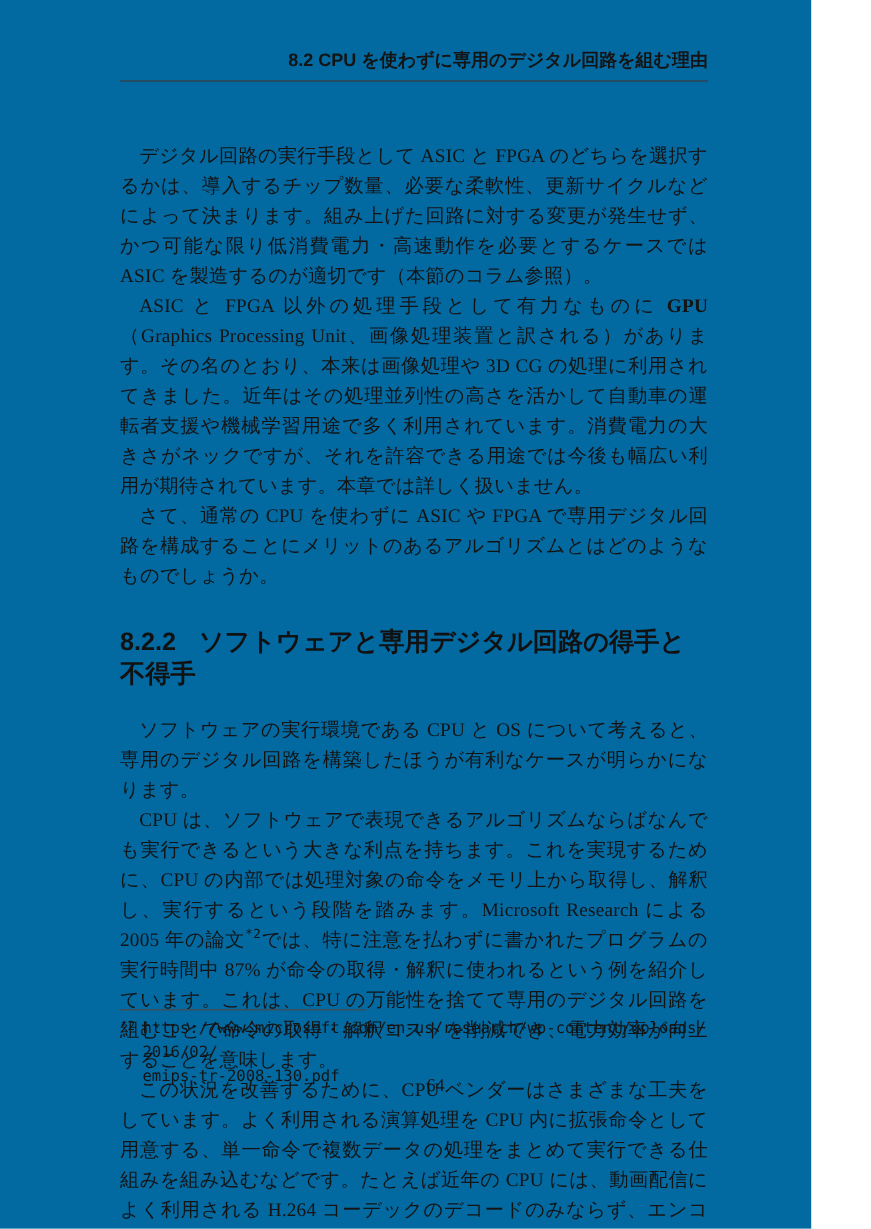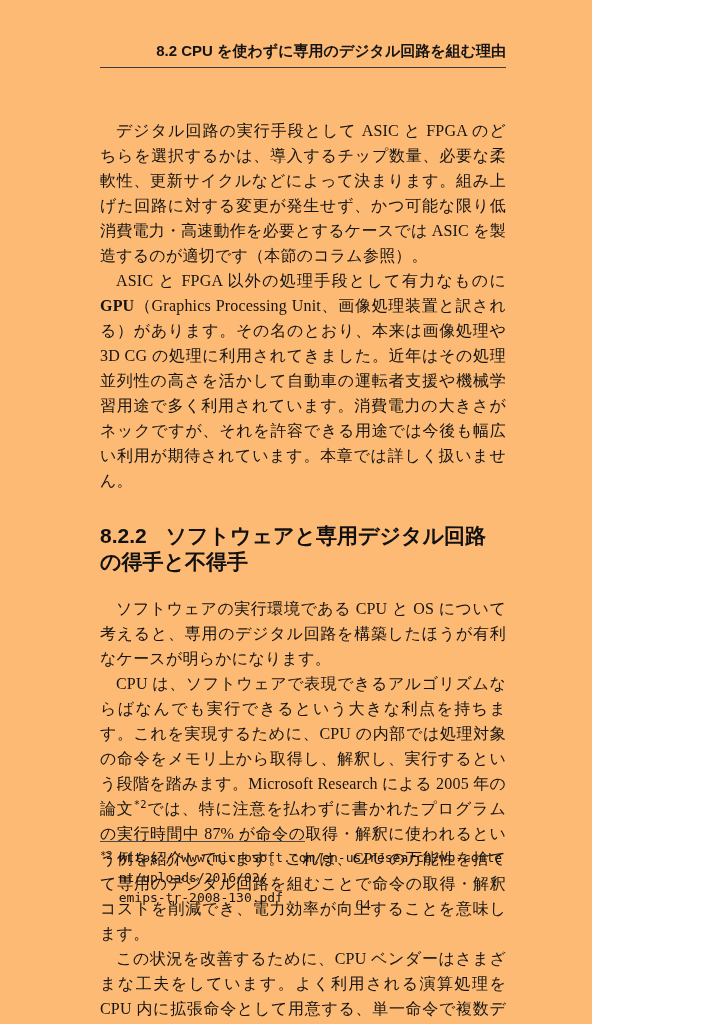--- a/index.html
+++ b/index.html
@@ -2,23 +2,23 @@
 <html lang="ja"><head>
 <meta charset="utf-8">
 <style>
   html, body {
     margin: 0;
     padding: 0;
     background: #ffffff;
   }
   .page {
     position: relative;
-    width: 592px;
+    width: 676px;
     height: 1024px;
-    background: #fdba74;
+    background: #0369a1;
     box-sizing: border-box;
     padding: 42px 86px 0 100px;
     color: #141414;
     font-family: "Liberation Serif", "DejaVu Serif", serif;
     overflow: hidden;
   }
   
   .running-head {
     text-align: right;
     font-family: "Liberation Sans", "DejaVu Sans", sans-serif;
@@ -108,20 +108,21 @@
 <div class="page">
 
   <header class="running-head">8.2 CPU を使わずに専用のデジタル回路を組む理由</header>
 
   <main>
 
     <p class="body">デジタル回路の実行手段として ASIC と FPGA のどちらを選択するかは、導入するチップ数量、必要な柔軟性、更新サイクルなどによって決まります。組み上げた回路に対する変更が発生せず、かつ可能な限り低消費電力・高速動作を必要とするケースでは ASIC を製造するのが適切です（本節のコラム参照）。</p>
 
     <p class="body"><span>ASIC と FPGA 以外の処理手段として有力なものに </span><span class="term-bold">GPU</span><span>（Graphics Processing Unit、画像処理装置と訳される）があります。その名のとおり、本来は画像処理や 3D CG の処理に利用されてきました。近年はその処理並列性の高さを活かして自動車の運転者支援や機械学習用途で多く利用されています。消費電力の大きさがネックですが、それを許容できる用途では今後も幅広い利用が期待されています。本章では詳しく扱いません。</span></p>
 
+    <p class="body">さて、通常の CPU を使わずに ASIC や FPGA で専用デジタル回路を構成することにメリットのあるアルゴリズムとはどのようなものでしょうか。</p>
 
     <h2 class="section"><span class="sec-num">8.2.2</span><span>ソフトウェアと専用デジタル回路の得手と不得手</span></h2>
 
     <p class="body">ソフトウェアの実行環境である CPU と OS について考えると、専用のデジタル回路を構築したほうが有利なケースが明らかになります。</p>
 
 
 
     <p class="body"><span>CPU は、ソフトウェアで表現できるアルゴリズムならばなんでも実行できるという大きな利点を持ちます。これを実現するために、CPU の内部では処理対象の命令をメモリ上から取得し、解釈し、実行するという段階を踏みます。Microsoft Research による 2005 年の論文</span><sup class="fnref">*2</sup><span>では、特に注意を払わずに書かれたプログラムの実行時間中 87% が命令の取得・解釈に使われるという例を紹介しています。これは、CPU の万能性を捨てて専用のデジタル回路を組むことで命令の取得・解釈コストを削減でき、電力効率が向上することを意味します。</span></p>
 
     <p class="body">この状況を改善するために、CPU ベンダーはさまざまな工夫をしています。よく利用される演算処理を CPU 内に拡張命令として用意する、単一命令で複数データの処理をまとめて実行できる仕組みを組み込むなどです。たとえば近年の CPU には、動画配信によく利用される H.264 コーデックのデコードのみならず、エンコードも専用回路を使って完結できるものが多いです。</p>

